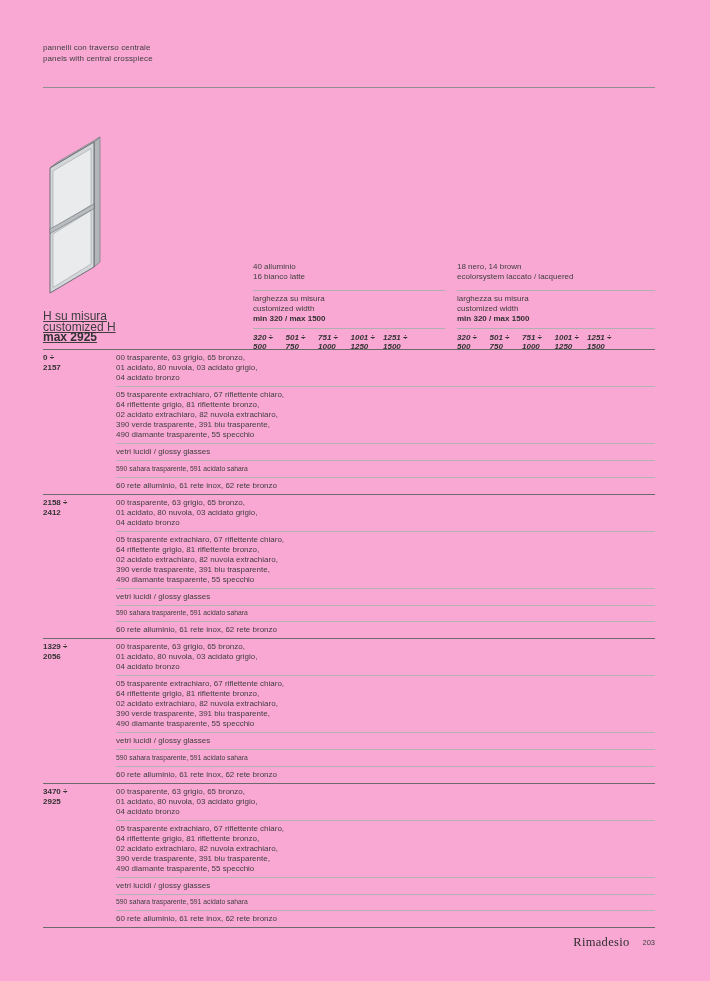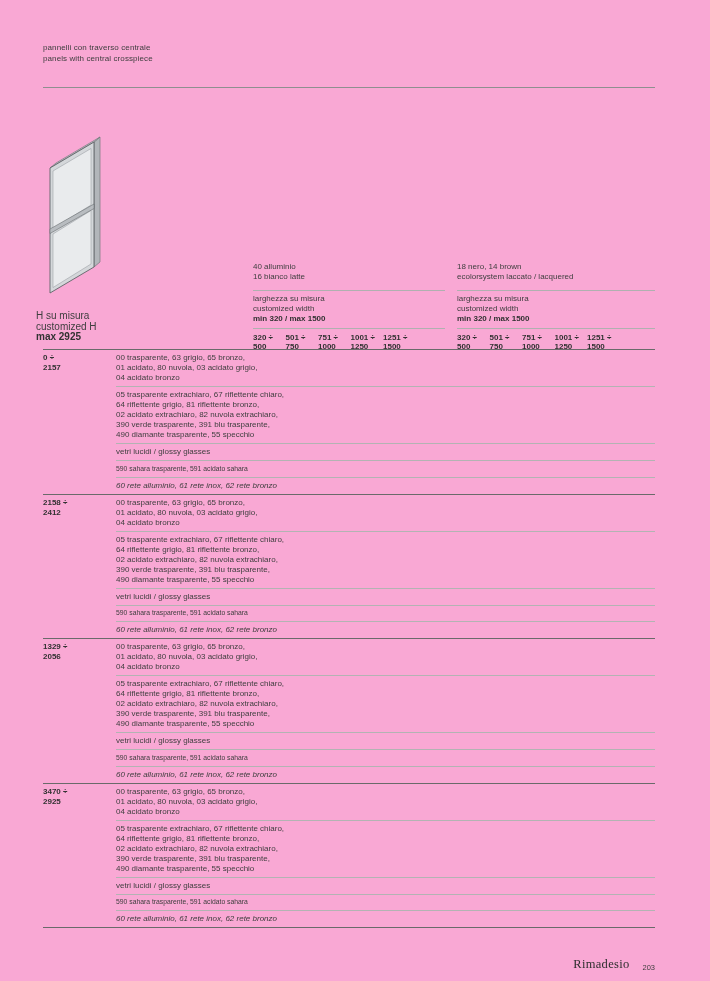--- a/index.html
+++ b/index.html
@@ -5,35 +5,35 @@
   * { margin:0; padding:0; box-sizing:border-box; }
   html,body { background:#ffffff; }
   .page {
     position:relative; width:710px; height:981px; background:#f9a8d4;
     font-family:"Liberation Sans", sans-serif; color:#3e3e3e; overflow:hidden;
   }
   .title { position:absolute; left:43px; top:43px; font-size:8px; line-height:10.5px; letter-spacing:.1px; }
   .top-rule { position:absolute; left:43px; right:55px; top:87px; border-top:1px solid #8f8f8f; }
   .figure { position:absolute; left:44px; top:136px; width:60px; height:162px; }
   .bold { font-weight:bold; color:#323232; }
-  .axis-label { position:absolute; left:36px; top:311px; font-size:10px; line-height:10.6px; }
+  .axis-label { position:absolute; left:43px; top:311px; font-size:12px; line-height:10.6px;text-decoration:underline; }
   .group { position:absolute; top:262px; }
   .g1 { left:253px; width:192px; }
   .g2 { left:457px; width:198px; }
   .finish { font-size:8px; line-height:10.4px; height:29px; border-bottom:1px solid #b0b0b0; }
   .widthspec { font-size:8px; line-height:10.2px; padding:3px 0; border-bottom:1px solid #b0b0b0; }
-  .cols { display:flex; padding-top:4px; font-size:8px; font-weight:bold; color:#323232; line-height:9.6px; }
+  .cols { display:flex; padding-top:4px; font-size:8px; font-weight:bold; color:#323232; line-height:9.6px;font-style:italic; }
   .col { width:32.5px; }
   .body { position:absolute; left:43px; right:55px; top:349px; border-top:1.5px solid #6a6a6a; }
   .hrow { position:relative; padding-left:37px; border-bottom:1.5px solid #6a6a6a; }
   .hrow-label { position:absolute; left:0; top:3px; font-size:8px; font-weight:bold; line-height:10px; color:#323232; }
   .sub { font-size:8px; line-height:10px; padding:3px 0; border-bottom:1px solid #b3b3b3; white-space:pre-line;margin-left:36px; }
   .sub.small { font-size:6.8px; line-height:8.6px; padding:3.5px 0; }
-  .sub:last-child { border-bottom:none;font-style:italic; }
-  .footer { position:absolute; right:55px; top:935px; display:flex; align-items:flex-end; gap:13px;margin-top:22px; }
+  .sub:last-child { border-bottom:none; }
+  .footer { position:absolute; right:55px; top:935px; display:flex; align-items:center; gap:13px; }
   .brand { font-family:"Liberation Serif", serif; font-size:12.5px; color:#2e2e2e; letter-spacing:.3px; }
   .pagenum { font-size:7.5px; color:#3e3e3e; }
 </style>
 </head>
 <body>
 
 <div class="page">
 
   <div class="title">
     <div>pannelli con traverso centrale</div>

